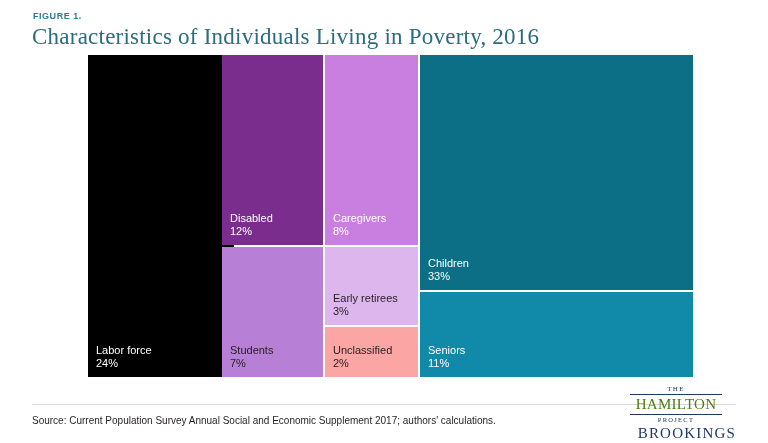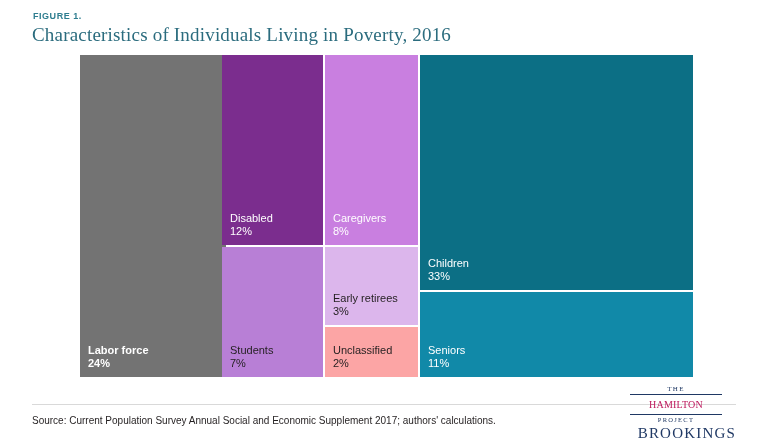--- a/index.html
+++ b/index.html
@@ -28,21 +28,21 @@
     font-size: 9px;
     font-weight: bold;
     letter-spacing: 0.06em;
     color: #2e7d8f;
   }
   .figure-title {
     position: absolute;
     left: 32px;
     top: 24px;
     font-family: "Liberation Serif", serif;
-    font-size: 19px;
+    font-size: 23px;
     color: #2b6c7e;
     letter-spacing: 0.01em;
   }
   .treemap {
     position: absolute;
     left: 76px;
     top: 55px;
     width: 617px;
     height: 322px;
   }
@@ -94,23 +94,23 @@
   }
   .logo .the {
     font-family: "Liberation Serif", serif;
     font-size: 7px;
     letter-spacing: 0.18em;
     color: #1f3864;
     line-height: 8px;
   }
   .logo .hamilton {
     font-family: "Liberation Serif", serif;
-    font-size: 10px;
+    font-size: 15px;
     letter-spacing: 0.02em;
-    color: #be185d;
+    color: #4d7c0f;
     line-height: 17px;
   }
   .logo .project {
     font-family: "Liberation Serif", serif;
     font-size: 6.5px;
     letter-spacing: 0.2em;
     color: #1f3864;
     line-height: 8px;
   }
   .logo .hrule {
@@ -131,21 +131,21 @@
 </head>
 <body>
 
 <div class="page">
 
   <div class="figure-label">FIGURE 1.</div>
   <div class="figure-title">Characteristics of Individuals Living in Poverty, 2016</div>
 
   <div class="treemap">
 
-    <div class="tile light-text" style="left:4px; top:0px; width:146px; height:322px; background:#737373;font-weight:bold;">
+    <div class="tile light-text" style="left:12px; top:0px; width:146px; height:322px; background:#000000;">
       <span class="tlabel">Labor force</span>
       <span class="tvalue">24%</span>
     </div>
 
     <div class="tile light-text" style="left:146px; top:0px; width:101px; height:190px; background:#7b2d8e;">
       <span class="tlabel">Disabled</span>
       <span class="tvalue">12%</span>
     </div>
 
     <div class="tile dark-text" style="left:146px; top:192px; width:101px; height:130px; background:#b87fd6;padding-left:48px;">

